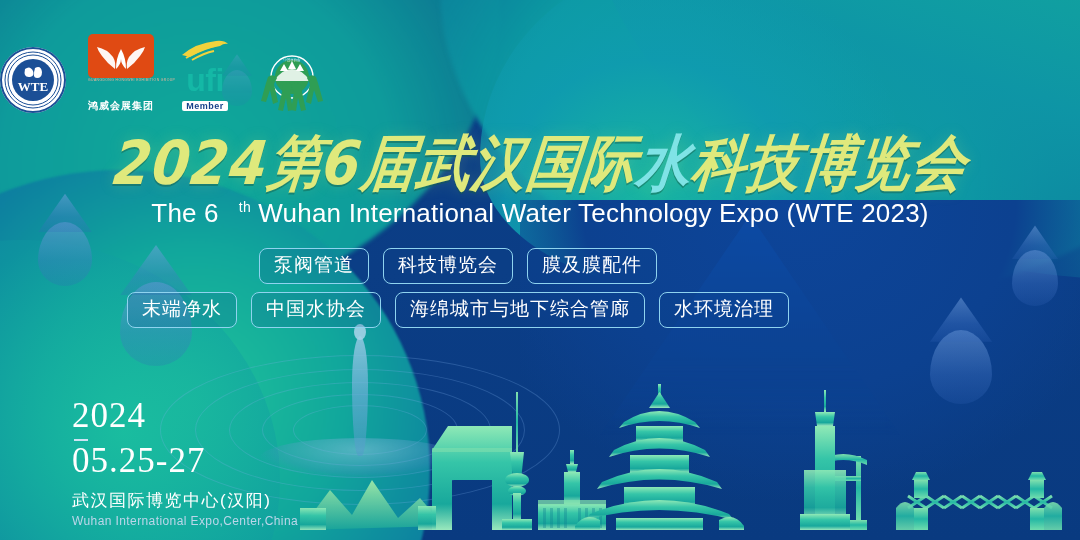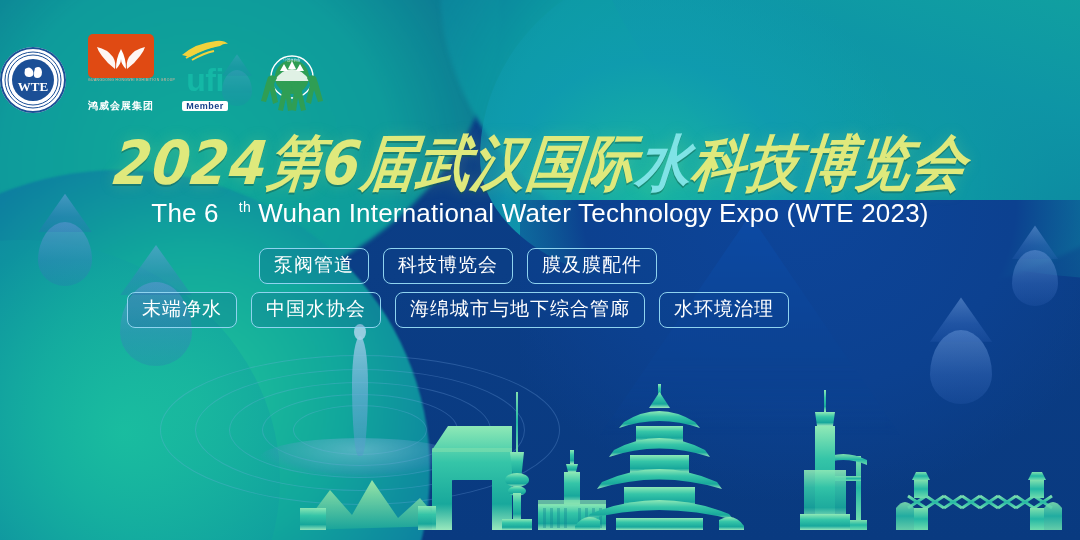--- a/index.html
+++ b/index.html
@@ -392,14 +392,21 @@
       <div class="tag">膜及膜配件</div>
     </div>
     <div class="tag-row">
       <div class="tag">末端净水</div>
       <div class="tag">中国水协会</div>
       <div class="tag">海绵城市与地下综合管廊</div>
       <div class="tag">水环境治理</div>
     </div>
   </div>
 
+  <div class="dateblock">
+    <div class="year">2024</div>
+    <div class="dash"></div>
+    <div class="days">05.25-27</div>
+    <div class="venue-cn">武汉国际博览中心(汉阳)</div>
+    <div class="venue-en">Wuhan International Expo,Center,China</div>
+  </div>
 
 </div>
 
 </body></html>

